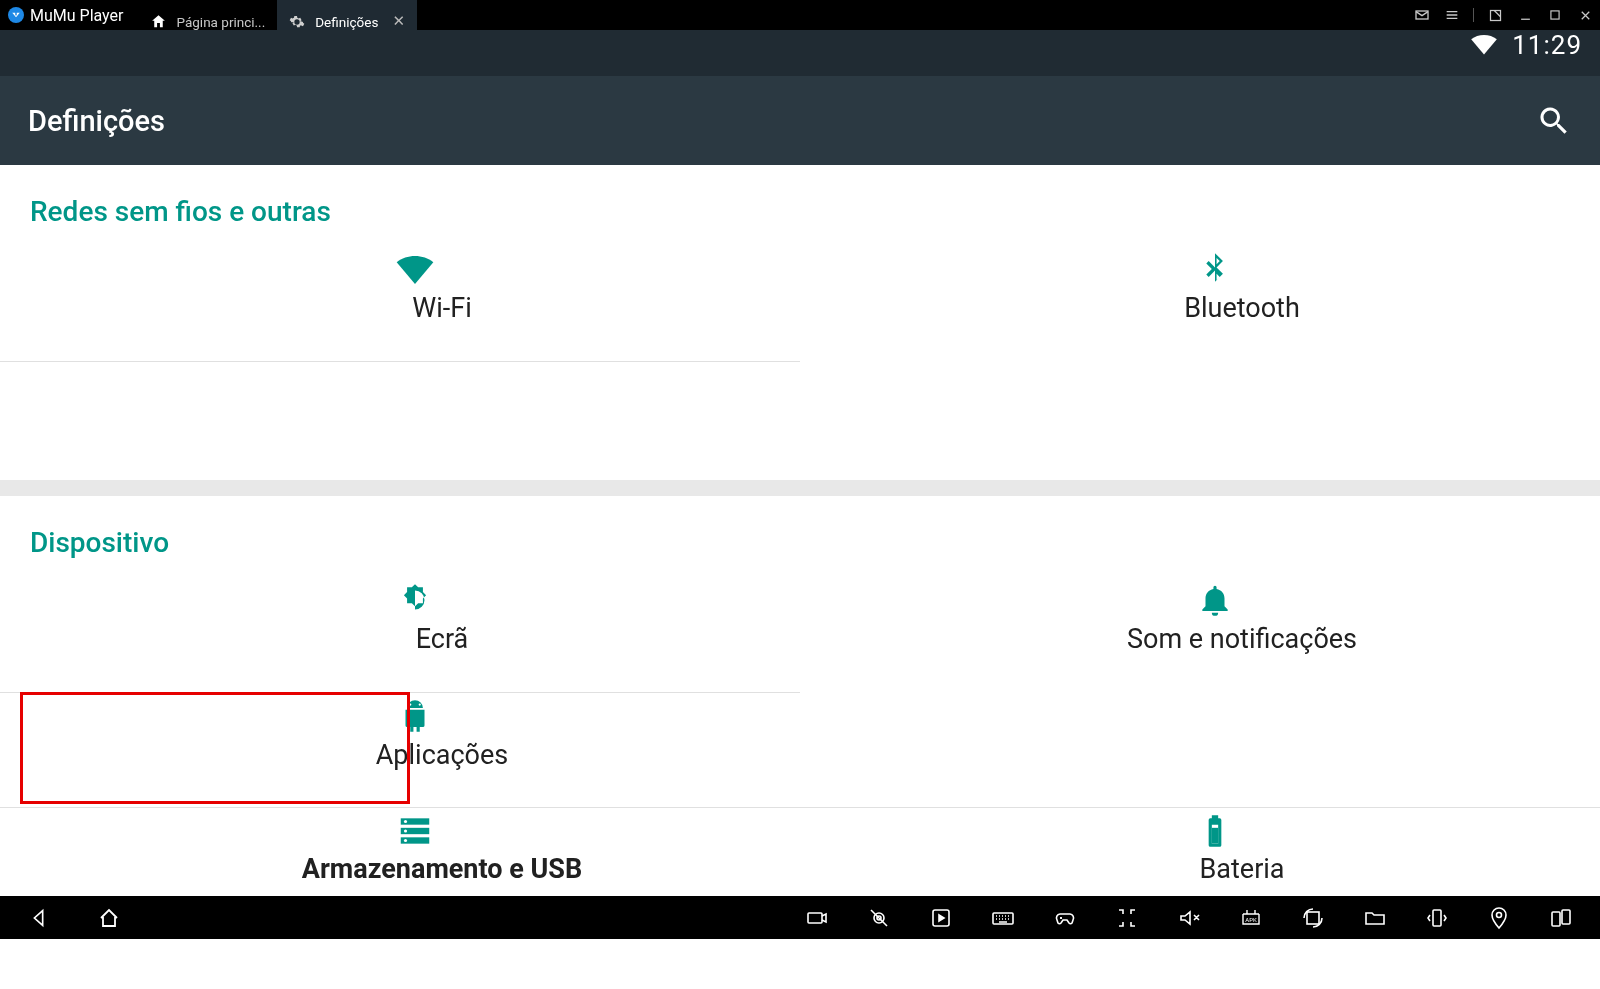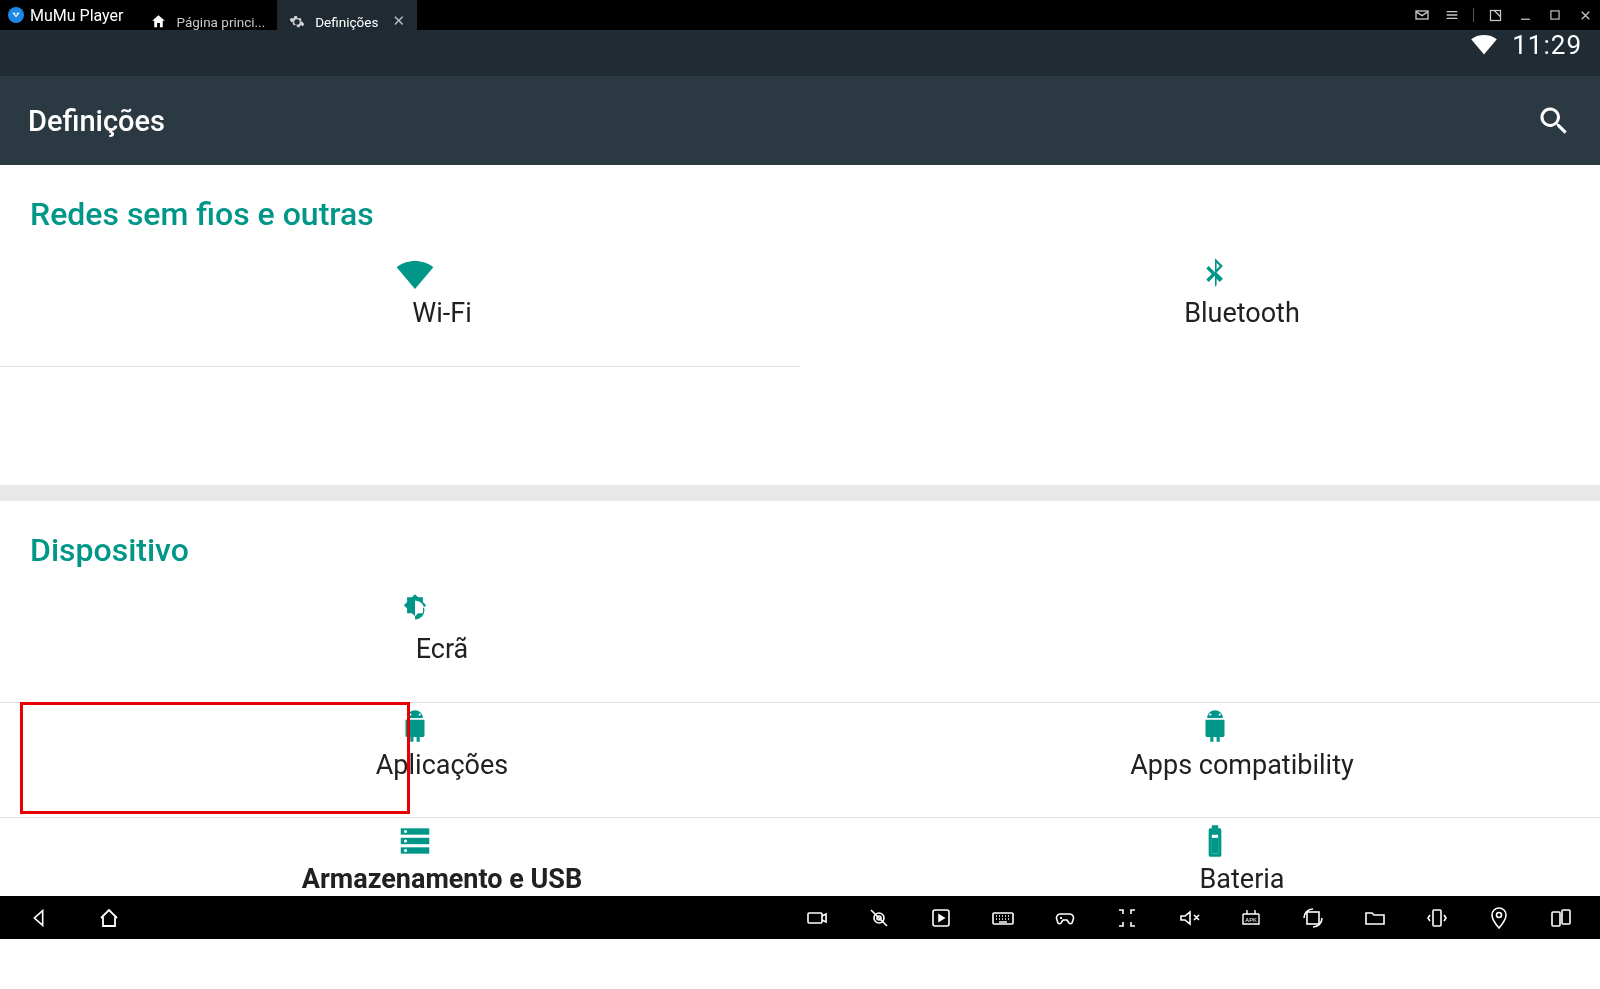--- a/index.html
+++ b/index.html
@@ -75,21 +75,21 @@
   
   .content {
     background: #ffffff;
     height: calc(989px - 30px - 46px - 89px - 43px - 50px);
     overflow: hidden;
   }
   .section-gap { height: 16px; background: #e8e8e8; }
   .section { background: #ffffff; padding-bottom: 4px; }
   .section-header {
     color: #009688;
-    font-size: 32px;
+    font-size: 28px;
     font-weight: 500;
     padding: 30px 17px 18px 30px;
   }
   .row {
     display: grid;
     grid-template-columns: 1fr 1fr;
   }
   .item {
     display: flex;
     align-items: center;
@@ -263,38 +263,38 @@
 
     <div class="row">
       <div class="item first-row">
         <span class="icon-wrap">
           <svg viewBox="0 0 24 24" width="38" height="38" fill="#009688">
               <path d="M12 2l2 2h3v3l2 2-2 2v3h-3l-2 2-2-2H7v-3l-2-2 2-2V4h3l2-2zm0 4v12a6 6 0 000-12z"></path>
             </svg>
         </span>
         <span class="item-label">Ecrã</span>
       </div>
+      <div class="item first-row col-right">
+        <span class="icon-wrap">
+          <svg viewBox="0 0 24 24" width="38" height="38" fill="#009688">
+              <path d="M12 22a2 2 0 002-2h-4a2 2 0 002 2zm6-6V11c0-3-2-5.5-5-6V4a1 1 0 10-2 0v1c-3 .5-5 3-5 6v5l-2 2v1h16v-1l-2-2z"></path>
+            </svg>
+        </span>
+        <span class="item-label">Som e notificações</span>
+      </div>
     </div>
 
     <div class="row" style="position:relative;text-align:right;">
       <div class="item">
         <span class="icon-wrap">
           <svg viewBox="0 0 24 24" width="38" height="38" fill="#009688">
               <path d="M6 8h12v10a1 1 0 01-1 1h-2v3h-2v-3h-2v3H9v-3H7a1 1 0 01-1-1V8zm1-1a5 5 0 0110 0H7zm1-4l1 2m6-2l-1 2M9 5.5a.7.7 0 100-1.4.7.7 0 000 1.4zm6 0a.7.7 0 100-1.4.7.7 0 000 1.4z"></path>
             </svg>
         </span>
         <span class="item-label">Aplicações</span>
-      </div>
-      <div class="item col-right">
-        <span class="icon-wrap">
-          <svg viewBox="0 0 24 24" width="38" height="38" fill="#009688">
-              <path d="M6 8h12v10a1 1 0 01-1 1h-2v3h-2v-3h-2v3H9v-3H7a1 1 0 01-1-1V8zm1-1a5 5 0 0110 0H7zm1-4l1 2m6-2l-1 2M9 5.5a.7.7 0 100-1.4.7.7 0 000 1.4zm6 0a.7.7 0 100-1.4.7.7 0 000 1.4z"></path>
-            </svg>
-        </span>
-        <span class="item-label">Apps compatibility</span>
       </div>
       <div class="highlight-box" style="left:20px; top:0px; width:390px; height:112px;"></div>
     </div>
 
     <div class="row">
       <div class="item" style="height:78px;font-weight:bold;">
         <span class="icon-wrap">
           <svg viewBox="0 0 24 24" width="38" height="38" fill="#009688">
               <rect x="3" y="4" width="18" height="4"></rect>
               <rect x="3" y="10" width="18" height="4"></rect>

